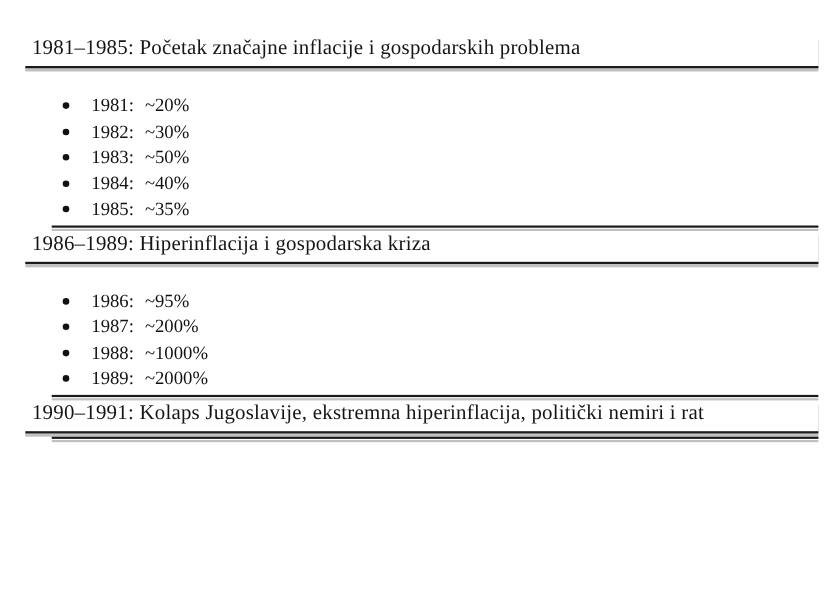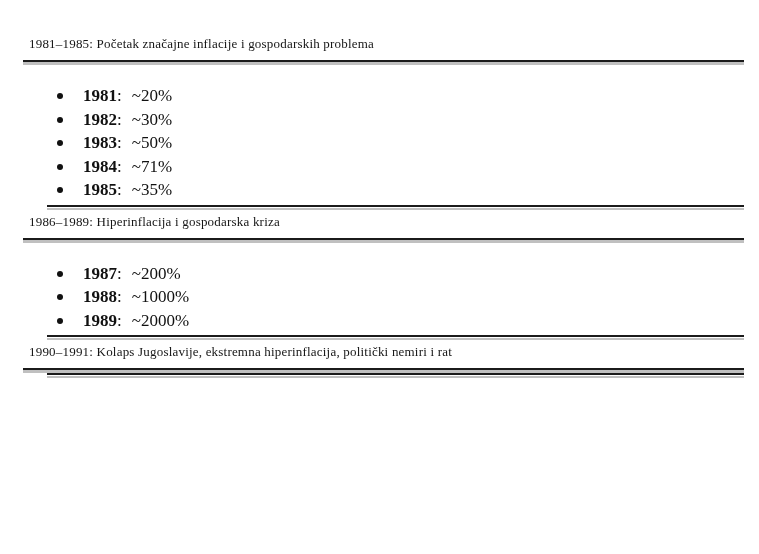--- a/index.html
+++ b/index.html
@@ -19,21 +19,21 @@
     box-sizing: border-box;
     width: 759px;
     height: 554px;
     padding: 33px 15px 0 23px;
     background: #ffffff;
   }
   .doc-section { margin: 0; }
   .heading {
     margin: 0;
     padding: 0 0 5px 6px;
-    font-size: 13px;
+    font-size: 19px;
     line-height: 22px;
     font-weight: normal;
     letter-spacing: 0.2px;
     color: #151515;
     border-bottom: 2px solid #1b1b1b;
     box-shadow: 0 3px 0 rgba(115, 115, 115, 0.45);
   }
   .doc-section + .doc-section .heading {
     margin-top: 4px;
   }
@@ -51,21 +51,21 @@
   }
   .bullet-dot {
     position: absolute;
     left: 10px;
     top: 9px;
     width: 6px;
     height: 6px;
     background: #111111;
     border-radius: 50%;
   }
-  .year { font-weight: bold; }
+  .year { font-weight: normal; }
   .sep  { font-weight: normal; }
   .val  { margin-left: 10px; font-weight: normal; }
   .divider {
     height: 0;
     margin: 3px 0 0 24px;
     border: none;
     border-top: 2px solid #1b1b1b;
     box-shadow: 0 3px 0 rgba(115, 115, 115, 0.45);
   }
 </style>
@@ -84,33 +84,37 @@
       <li class="list-item">
         <span class="bullet-dot"></span>
         <span class="year">1982</span><span class="sep">:</span><span class="val">~30%</span>
       </li>
       <li class="list-item">
         <span class="bullet-dot"></span>
         <span class="year">1983</span><span class="sep">:</span><span class="val">~50%</span>
       </li>
       <li class="list-item">
         <span class="bullet-dot"></span>
-        <span class="year">1984</span><span class="sep">:</span><span class="val">~71%</span>
+        <span class="year">1984</span><span class="sep">:</span><span class="val">~40%</span>
       </li>
       <li class="list-item">
         <span class="bullet-dot"></span>
         <span class="year">1985</span><span class="sep">:</span><span class="val">~35%</span>
       </li>
     </ul>
     <hr class="divider">
   </section>
 
   <section class="doc-section">
     <h2 class="heading">1986–1989: Hiperinflacija i gospodarska kriza</h2>
     <ul class="section-list">
+      <li class="list-item">
+        <span class="bullet-dot"></span>
+        <span class="year">1986</span><span class="sep">:</span><span class="val">~95%</span>
+      </li>
       <li class="list-item">
         <span class="bullet-dot"></span>
         <span class="year">1987</span><span class="sep">:</span><span class="val">~200%</span>
       </li>
       <li class="list-item">
         <span class="bullet-dot"></span>
         <span class="year">1988</span><span class="sep">:</span><span class="val">~1000%</span>
       </li>
       <li class="list-item">
         <span class="bullet-dot"></span>

